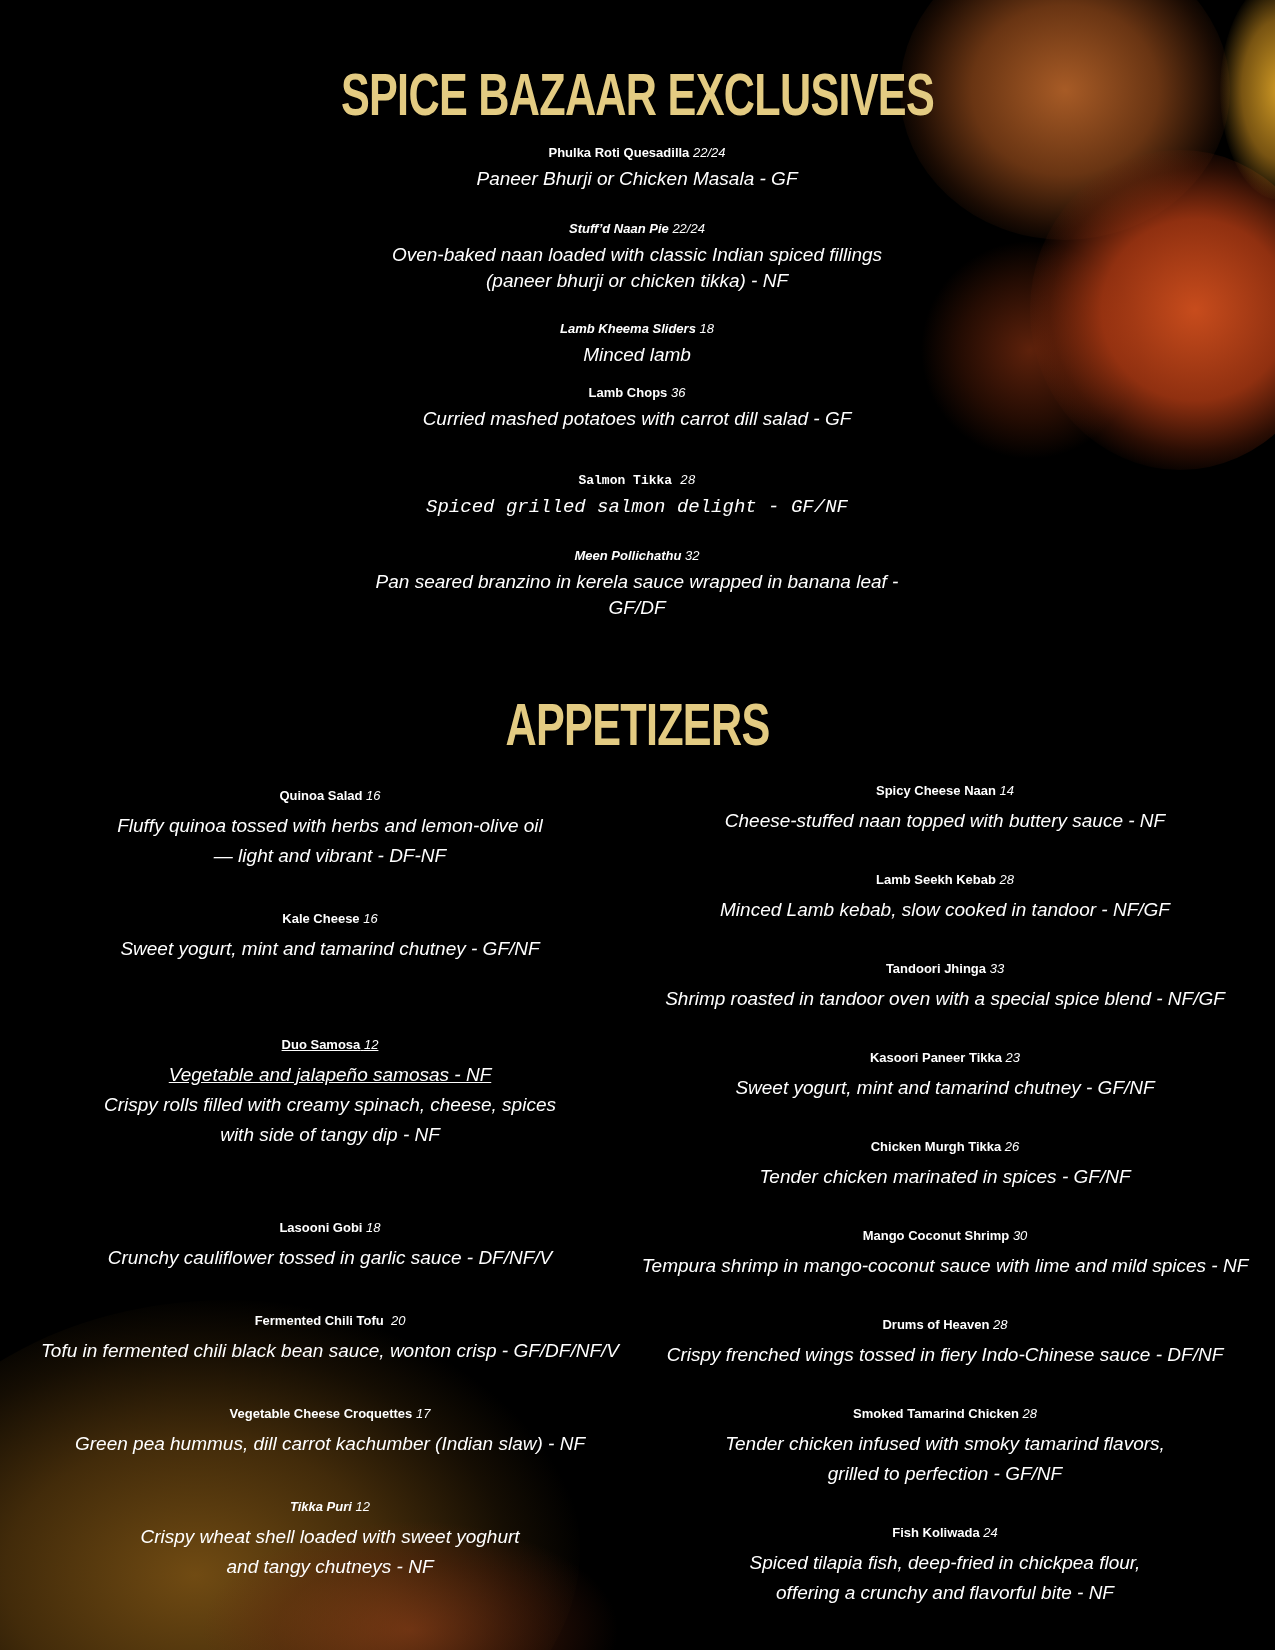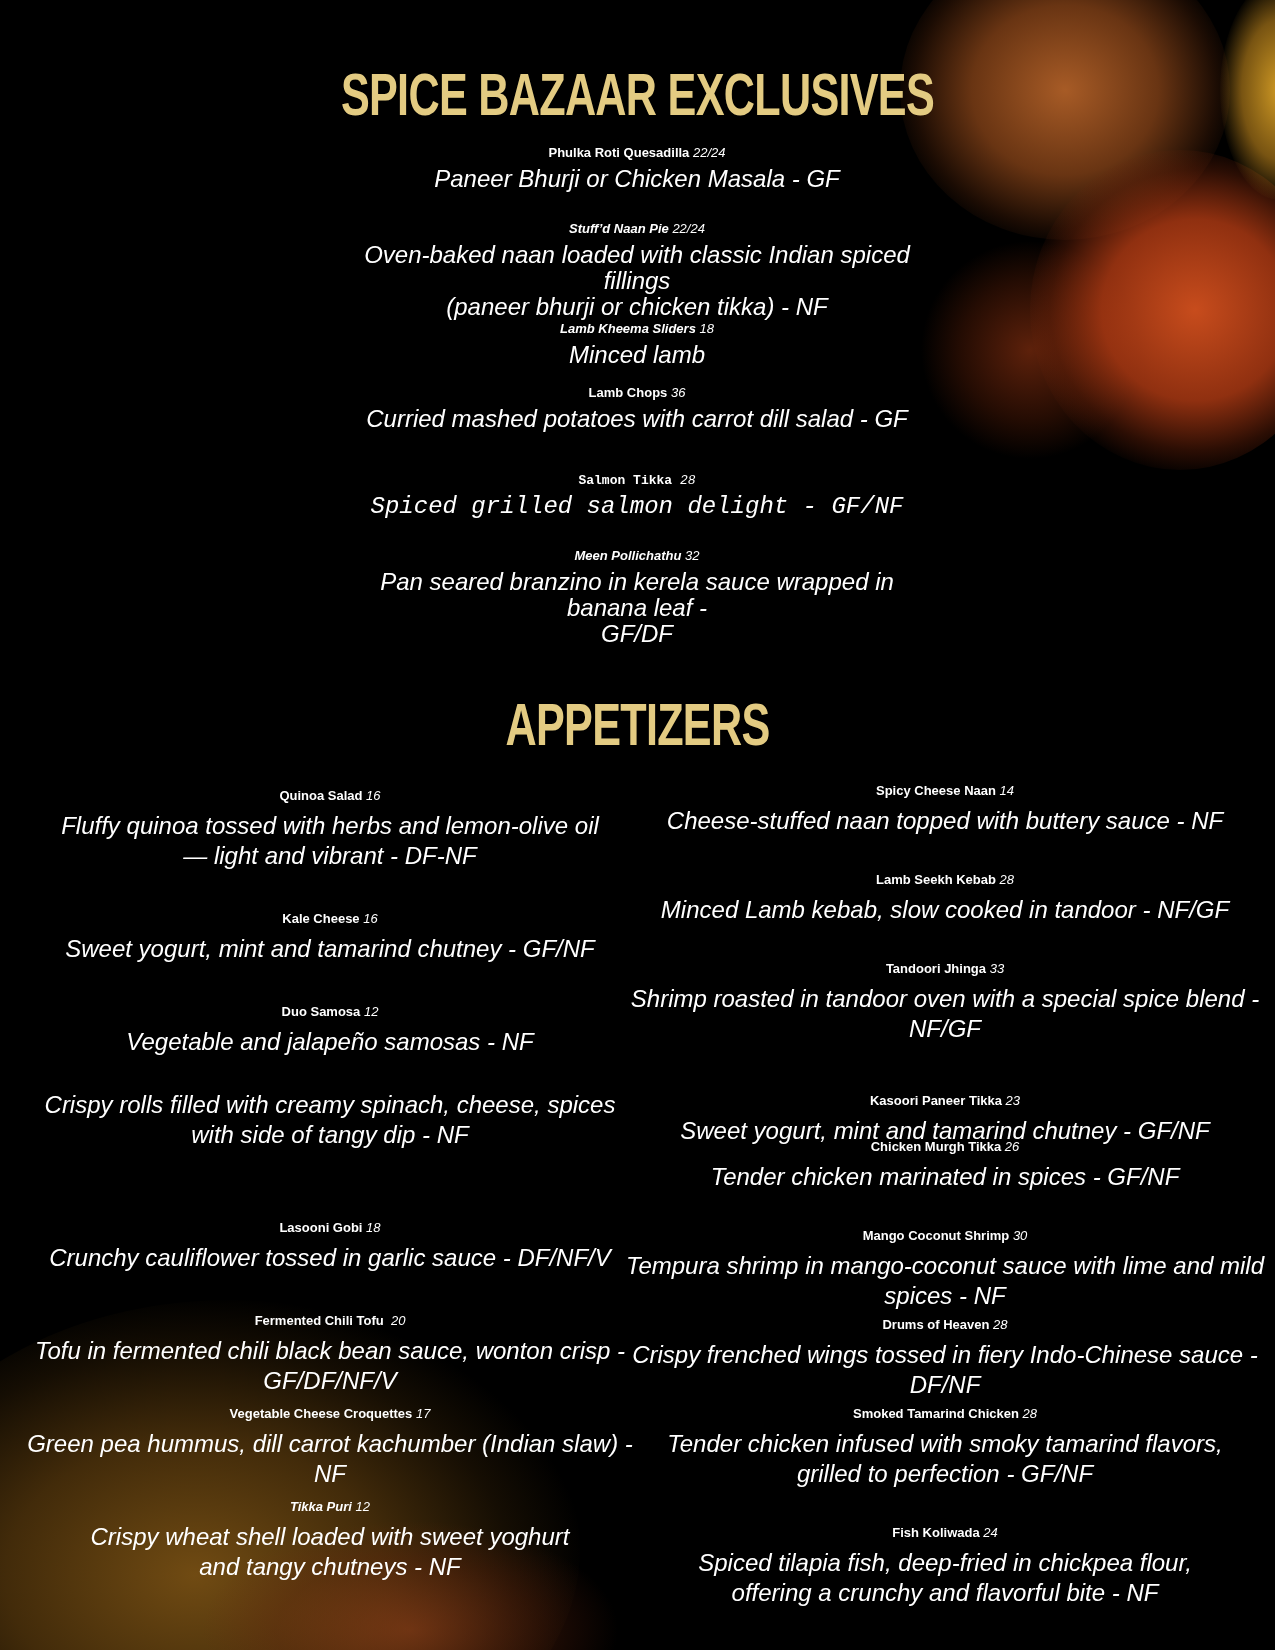--- a/index.html
+++ b/index.html
@@ -47,21 +47,21 @@
     margin:0;
   }
   .title-exclusives { top:60px; font-size:60px; line-height:70px; }
   .title-appetizers { top:690px; font-size:60px; line-height:70px; left:0; width:1275px; }
 
   .item { position:absolute; text-align:center; }
   .item .name-line { font-size:13px; line-height:26px; }
   .item .name { font-weight:700; }
   .item .name.italic { font-style:italic; }
   .item .price { font-style:italic; font-weight:400; }
-  .item .desc { font-style:italic; font-size:24px; line-height:26px; }
+  .item .desc { font-style:italic; font-size:19px; line-height:26px; }
   .col-left .desc, .col-right .desc { line-height:30px; }
   .col-left .name-line, .col-right .name-line { line-height:30px; }
 
   .excl { left:337px; width:600px; }
   .col-left { left:20px; width:620px; }
   .col-right { left:620px; width:650px; }
 </style>
 </head>
 <body>
 
@@ -112,21 +112,21 @@
   <div class="name-line"><span class="name">Quinoa Salad</span> <span class="price">16</span></div>
   <div class="desc">Fluffy quinoa tossed with herbs and lemon-olive oil</div>
   <div class="desc">— light and vibrant - DF-NF</div>
 </div>
 
 <div class="item col-left" style="top:904px;">
   <div class="name-line"><span class="name">Kale Cheese</span> <span class="price">16</span></div>
   <div class="desc">Sweet yogurt, mint and tamarind chutney - GF/NF</div>
 </div>
 
-<div class="item col-left" style="top:997px;">
+<div class="item col-left" style="top:1030px;text-decoration:underline;">
   <div class="name-line"><span class="name">Duo Samosa</span> <span class="price">12</span></div>
   <div class="desc">Vegetable and jalapeño samosas - NF</div>
 </div>
 
 <div class="item col-left" style="top:1090px;">
   <div class="desc">Crispy rolls filled with creamy spinach, cheese, spices</div>
   <div class="desc">with side of tangy dip - NF</div>
 </div>
 
 <div class="item col-left" style="top:1213px;">
@@ -158,21 +158,21 @@
 <div class="item col-right" style="top:865px;">
   <div class="name-line"><span class="name">Lamb Seekh Kebab</span> <span class="price">28</span></div>
   <div class="desc">Minced Lamb kebab, slow cooked in tandoor - NF/GF</div>
 </div>
 
 <div class="item col-right" style="top:954px;">
   <div class="name-line"><span class="name">Tandoori Jhinga</span> <span class="price">33</span></div>
   <div class="desc">Shrimp roasted in tandoor oven with a special spice blend - NF/GF</div>
 </div>
 
-<div class="item col-right" style="top:1043px;margin-top:43px;">
+<div class="item col-right" style="top:1043px;">
   <div class="name-line"><span class="name">Kasoori Paneer Tikka</span> <span class="price">23</span></div>
   <div class="desc">Sweet yogurt, mint and tamarind chutney - GF/NF</div>
 </div>
 
 <div class="item col-right" style="top:1132px;">
   <div class="name-line"><span class="name">Chicken Murgh Tikka</span> <span class="price">26</span></div>
   <div class="desc">Tender chicken marinated in spices - GF/NF</div>
 </div>
 
 <div class="item col-right" style="top:1221px;">

